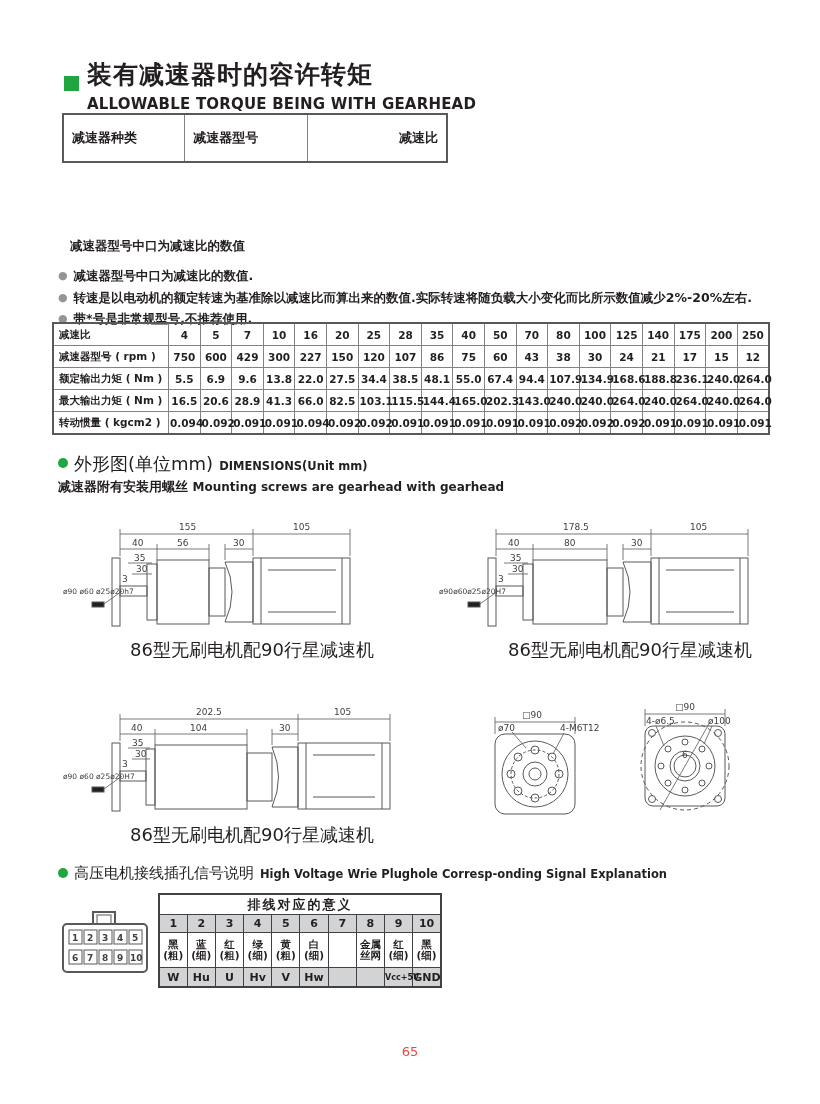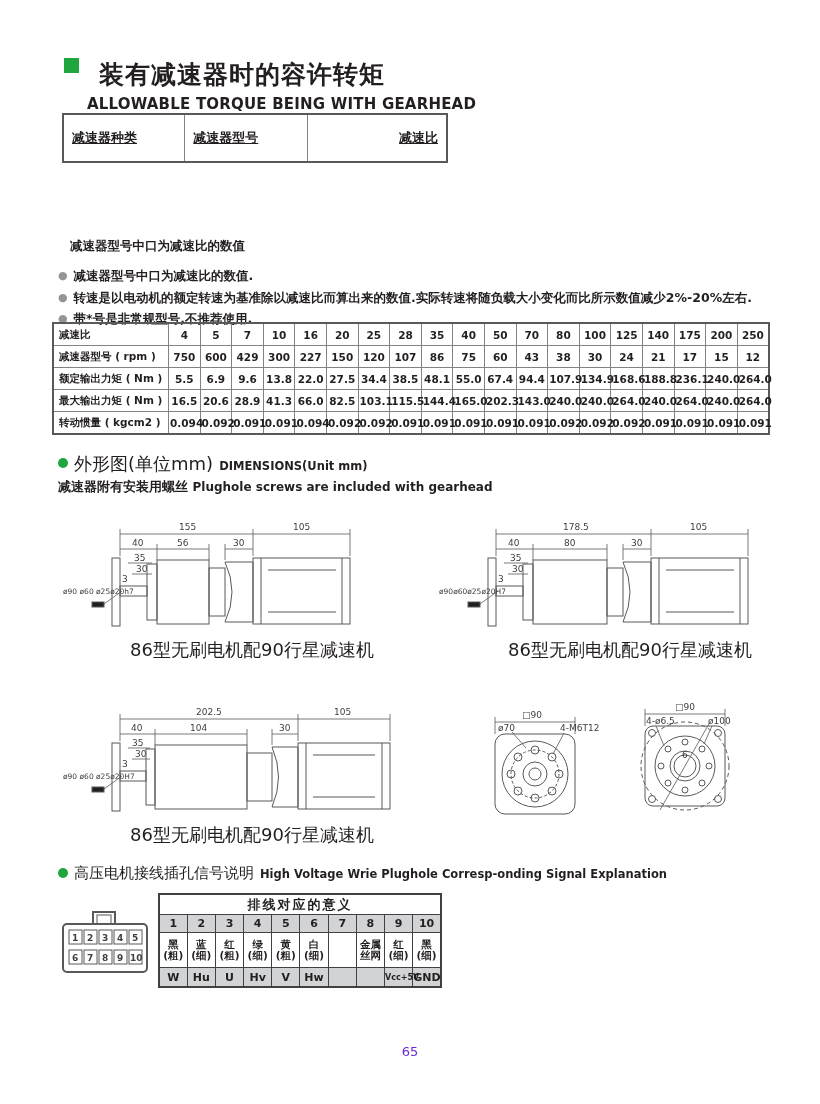--- a/index.html
+++ b/index.html
@@ -1,26 +1,26 @@
 <!DOCTYPE html>
 <html><head>
 <meta charset="utf-8">
 <style>
   html,body{margin:0;padding:0;background:#e8e8e8;}
   .page{position:relative;width:820px;height:1104px;background:#ffffff;margin:0 auto;
         font-family:"DejaVu Sans","Liberation Sans",sans-serif;color:#231f20;overflow:hidden;}
   
   .hdr{position:absolute;left:64px;top:58px;}
-  .hdr-row{display:flex;align-items:flex-start;gap:20px;}
+  .hdr-row{display:flex;align-items:flex-end;gap:8px;}
   .green-sq{width:15px;height:15px;background:#1fa63f;display:inline-block;}
   .title-zh{font-size:25px;font-weight:bold;letter-spacing:1px;}
   .title-en{font-size:15px;font-weight:bold;margin:4px 0 0 23px;letter-spacing:.2px;text-align:center;}
   
   .t1{position:absolute;left:62px;top:113px;width:386px;border-collapse:collapse;
-      border:2px solid #58595b;text-decoration:underline;}
+      border:2px solid #58595b;}
   .t1 td{border:1px solid #808285;font-size:13px;font-weight:bold;padding:4px 8px;vertical-align:top;}
   .t1 .hrow td{height:38px;vertical-align:middle;}
   .t1 .drow td{height:68px;padding-top:10px;}
   .t1 .ratios{text-align:right;font-size:11.5px;line-height:1.35;}
   .t1 .ratio-hd{text-align:right;}
   .t1-foot{position:absolute;left:70px;top:238px;font-size:12.5px;font-weight:bold;}
   
   .notes{position:absolute;left:58px;top:268px;width:720px;}
   .note{display:flex;gap:6px;font-size:12.5px;font-weight:bold;margin-bottom:5px;line-height:1.3;}
   .note .b{color:#939598;font-size:11px;line-height:1.5;}
@@ -44,21 +44,21 @@
   .caption{position:absolute;font-size:18px;text-align:center;width:320px;}
   
   .t3{position:absolute;left:158px;top:893px;width:284px;border-collapse:collapse;border:2px solid #414042;table-layout:fixed;}
   .t3 td{border:1px solid #414042;text-align:center;font-weight:bold;padding:0;}
   .t3 .ttl{font-size:13px;height:19px;letter-spacing:2px;}
   .t3 .num td{background:#d1d3d4;font-size:11px;height:17px;}
   .t3 .clr td{font-size:10.5px;height:34px;line-height:1.05;}
   .t3 .sig td{background:#d1d3d4;font-size:11px;height:18px;}
   .t3 .sig td.sm{font-size:8px;}
   
-  .pageno{position:absolute;left:0;right:0;top:1044px;text-align:center;font-size:13px;color:#6d28d9;}
+  .pageno{position:absolute;left:0;right:0;top:1044px;text-align:center;font-size:13px;color:#ef4444;}
 </style>
 </head>
 <body>
 
 <div class="page">
 
   <div class="hdr">
     <div class="hdr-row">
       <span class="green-sq"></span>
       <span class="title-zh">装有减速器时的容许转矩</span>
@@ -207,21 +207,21 @@
       </tbody>
   </table>
 
   <div class="sec" style="top:452px">
     <span class="dot"></span>
     <span class="zh">外形图(单位mm)</span>
     <span class="en">DIMENSIONS(Unit mm)</span>
   </div>
   <div class="sec2-sub">
     <span>减速器附有安装用螺丝</span>
-    <span class="en">Plughole screws are included with gearhead</span>
+    <span class="en">Mounting screws are gearhead with gearhead</span>
   </div>
 
   <svg class="drw" style="position:absolute;left:62px;top:518px" width="330" height="120" viewBox="0 0 330 120">
 
     <line class="dim" x1="58" y1="16" x2="191" y2="16"></line>
       <line class="dim" x1="58" y1="11" x2="58" y2="38"></line>
       <line class="dim" x1="191" y1="11" x2="191" y2="38"></line>
     <text x="117" y="12">155</text>
     <line class="dim" x1="191" y1="16" x2="288" y2="16"></line>
       <line class="dim" x1="288" y1="11" x2="288" y2="38"></line>

